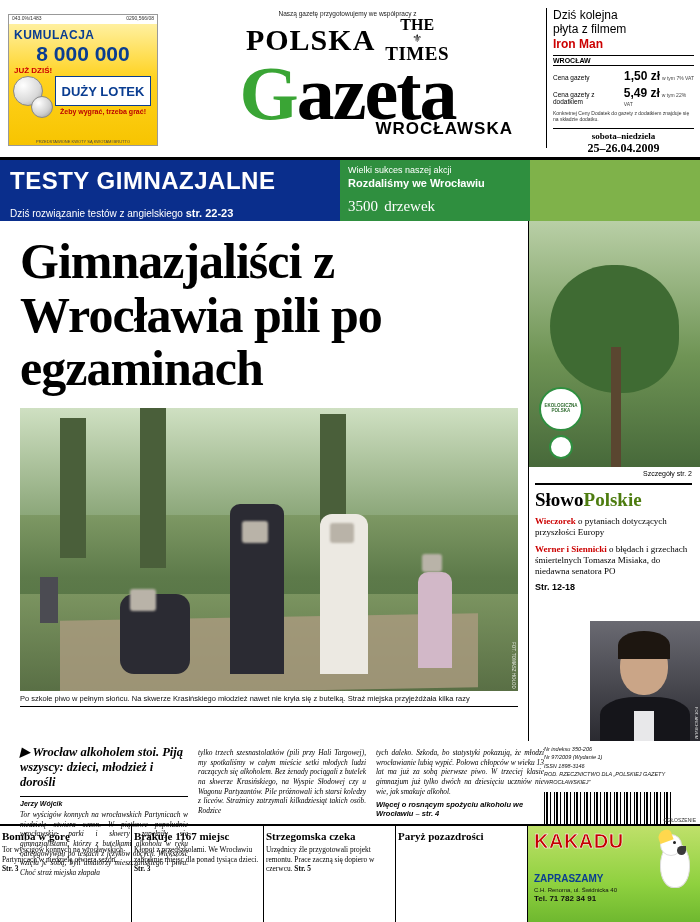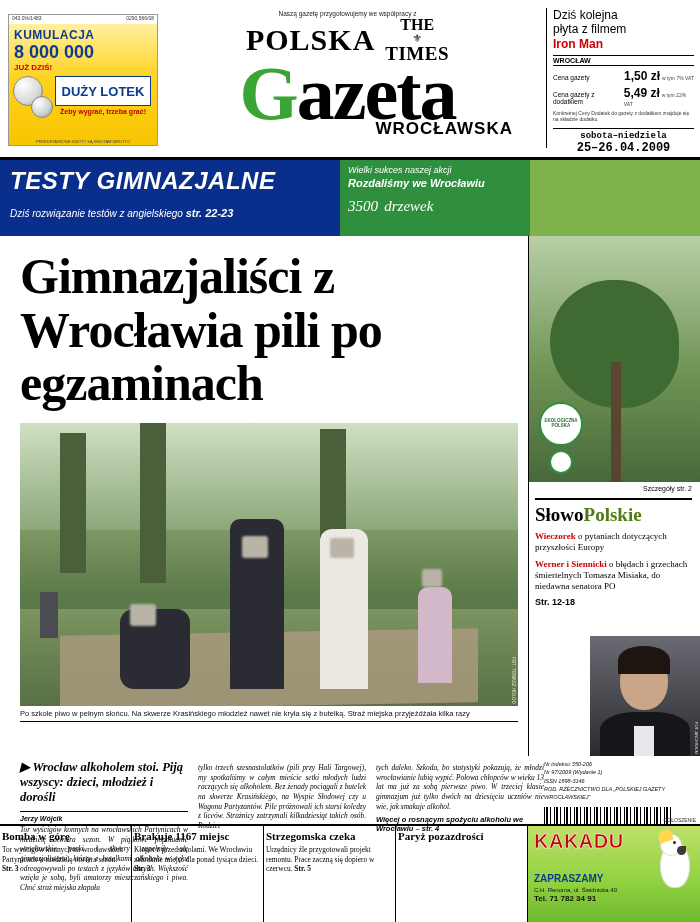--- a/index.html
+++ b/index.html
@@ -19,21 +19,21 @@
   }
   .promo-bar {
     height:9px; background:#fff; display:flex; justify-content:space-between;
     font-family:"Liberation Sans", sans-serif; font-size:5px; color:#333; padding:0 3px;
   }
   .promo-body {
     height:122px; background:linear-gradient(180deg,#fff0a0 0%, #ffd21e 45%, #f7c400 100%);
     position:relative; padding:4px 5px;
   }
   .promo-kum { font-family:"Liberation Sans", sans-serif; font-weight:bold; font-size:12px; color:#0a3d91; letter-spacing:.5px;}
-  .promo-amount { font-family:"Liberation Sans", sans-serif; font-weight:bold; font-size:18px; color:#0a3d91; line-height:1; margin-top:1px;}
+  .promo-amount { font-family:"Liberation Sans", sans-serif; font-weight:bold; font-size:21px; color:#0a3d91; line-height:1; margin-top:1px;text-align:center;}
   .promo-today { font-family:"Liberation Sans", sans-serif; font-weight:bold; font-size:8px; color:#c00; margin-top:2px;}
   .promo-ball {
     position:absolute; left:4px; top:52px; width:30px; height:30px; border-radius:50%;
     background:radial-gradient(circle at 33% 30%, #fff, #d9d9d9 60%, #9a9a9a);
     border:1px solid #888;
   }
   .promo-ball2 {
     position:absolute; left:22px; top:72px; width:22px; height:22px; border-radius:50%;
     background:radial-gradient(circle at 33% 30%, #fff, #cfcfcf 60%, #8d8d8d);
     border:1px solid #888;
@@ -74,26 +74,26 @@
     position:absolute; right:6px; top:8px; width:148px; height:140px;
     border-left:1px solid #000; padding-left:6px;
   }
   .mhr-l1 { font-family:"Liberation Sans", sans-serif; font-size:12px; }
   .mhr-film { font-family:"Liberation Sans", sans-serif; font-weight:bold; font-size:12px; color:#c00; margin-top:1px;}
   .mhr-city { font-family:"Liberation Sans", sans-serif; font-weight:bold; font-size:7px; margin-top:4px; border-top:1px solid #000; border-bottom:1px solid #000; padding:1px 0;}
   .price-row { display:flex; justify-content:space-between; align-items:baseline; font-family:"Liberation Sans", sans-serif; font-size:6.5px; margin-top:3px;}
   .price-row .val { font-weight:bold; font-size:12px; }
   .price-row .vat { font-size:5px; color:#444; }
   .mhr-note { font-family:"Liberation Sans", sans-serif; font-size:5px; color:#333; margin-top:3px; line-height:1.25;}
-  .mhr-date { text-align:center; font-family:Liberation Mono, monospace; font-weight:bold; font-size:9px; margin-top:5px; border-top:1px solid #000; padding-top:2px;}
+  .mhr-date { text-align:center; font-family:Liberation Serif, serif; font-weight:bold; font-size:9px; margin-top:5px; border-top:1px solid #000; padding-top:2px;}
   .mhr-date .d2 { font-size:12px; }
   .mhr-url { text-align:right; font-family:"Liberation Sans", sans-serif; font-size:7px; margin-top:4px; }
 
   
-  .banner { position:relative; height:76px; display:flex;font-style:italic; }
+  .banner { position:relative; height:61px; display:flex; }
   .ban-left { width:340px; background:#0a2e8c; color:#fff; padding:7px 10px; position:relative;}
   .ban-title { font-family:"Liberation Sans", sans-serif; font-weight:bold; font-size:24px; letter-spacing:.5px;}
   .ban-sub { font-family:"Liberation Sans", sans-serif; font-size:10px; margin-top:12px;}
   .ban-sub b { font-size:11px; }
   .ban-mid { width:190px; background:#2f8f3f; color:#fff; padding:5px 8px;}
   .ban-mid .m1 { font-family:"Liberation Sans", sans-serif; font-size:9px; }
   .ban-mid .m2 { font-family:"Liberation Sans", sans-serif; font-size:11px; font-weight:bold; margin-top:2px;}
   .ban-mid .m3 { font-family:"Liberation Serif", serif; font-weight:bold; font-size:25px; line-height:1; margin-top:1px;}
   .ban-mid .m3 span { font-size:15px; font-weight:normal; }
   .ban-right { flex:1; background:#7fb24a; }

